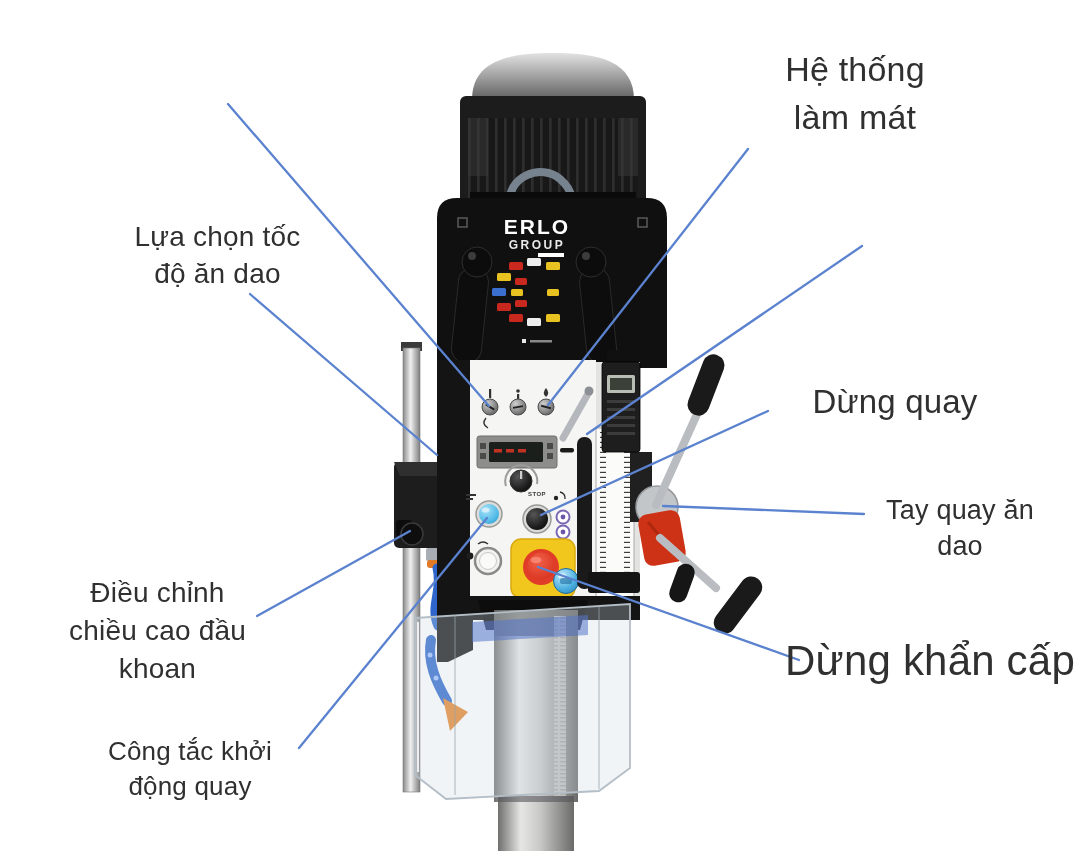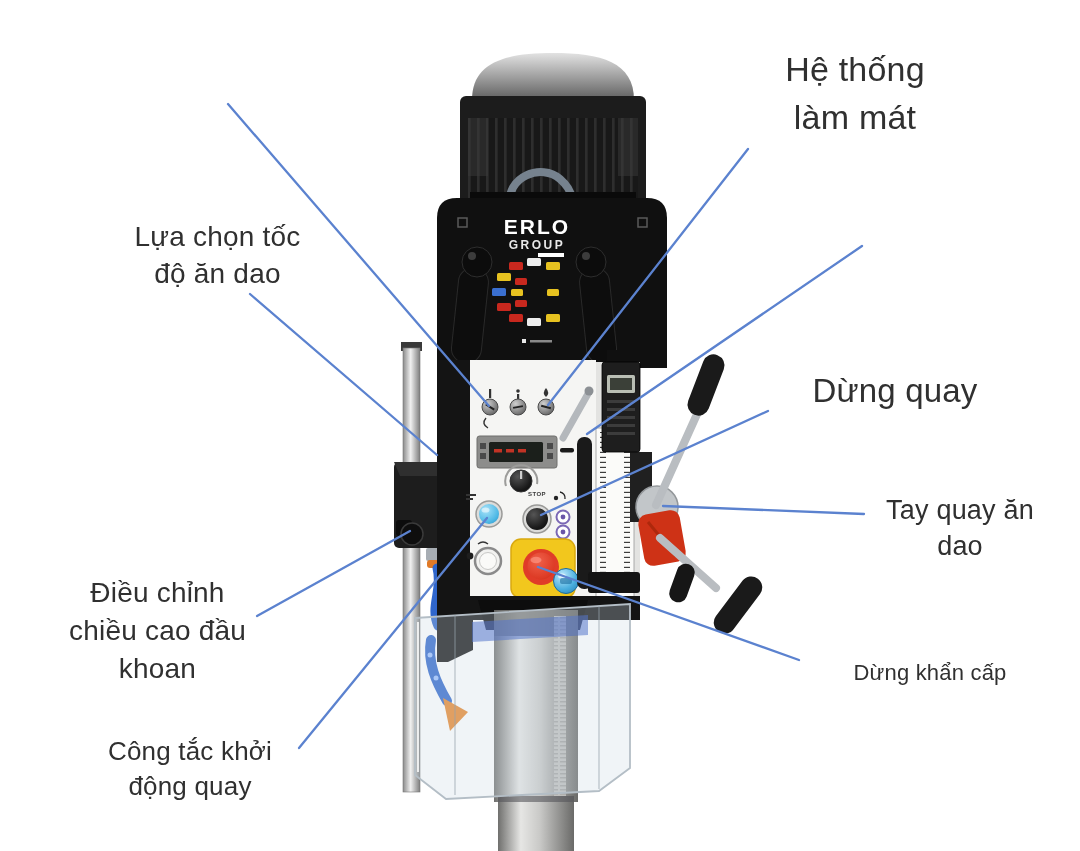--- a/index.html
+++ b/index.html
@@ -11,23 +11,23 @@
   .lbl{
     position:absolute;text-align:center;color:#303030;font-weight:500;
     white-space:pre-line;letter-spacing:.2px;
   }
   .lbl-mode{left:40px;top:28px;width:305px;font-size:28px;line-height:1.33}
   .lbl-feed{left:60px;top:218px;width:315px;font-size:28px;line-height:1.33}
   .lbl-height{left:10px;top:574px;width:295px;font-size:28px;line-height:1.35}
   .lbl-start{left:40px;top:734px;width:300px;font-size:26px;line-height:1.35}
   .lbl-coolant{left:705px;top:46px;width:300px;font-size:34px;line-height:1.4}
   .lbl-depth{left:828px;top:199px;width:252px;font-size:28px;line-height:1.33}
-  .lbl-stop{left:765px;top:372px;width:260px;font-size:33px}
+  .lbl-stop{left:765px;top:383px;width:260px;font-size:33px}
   .lbl-handwheel{left:830px;top:492px;width:260px;font-size:27px;line-height:1.35}
-  .lbl-estop{left:780px;top:660px;width:300px;font-size:22px}
+  .lbl-estop{left:780px;top:637px;width:300px;font-size:42px}
   .brand{fill:#ffffff;font-weight:bold;font-size:21px;letter-spacing:2px;text-anchor:middle;}
   .brand-sub{fill:#e9e9e9;font-weight:bold;font-size:12px;letter-spacing:2.5px;text-anchor:middle;}
   .micro{fill:#3a3a3a;font-size:6px;letter-spacing:.5px;text-anchor:middle;font-weight:bold;}
 </style>
 </head>
 <body>
 
 <div class="canvas">
 
   <svg class="scene" width="1080" height="851" viewBox="0 0 1080 851">

